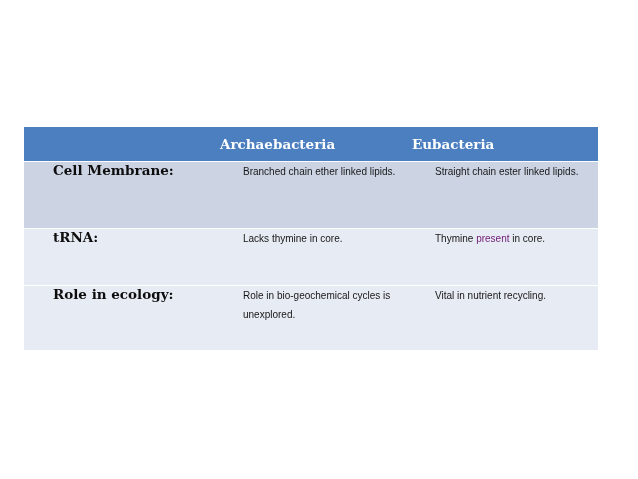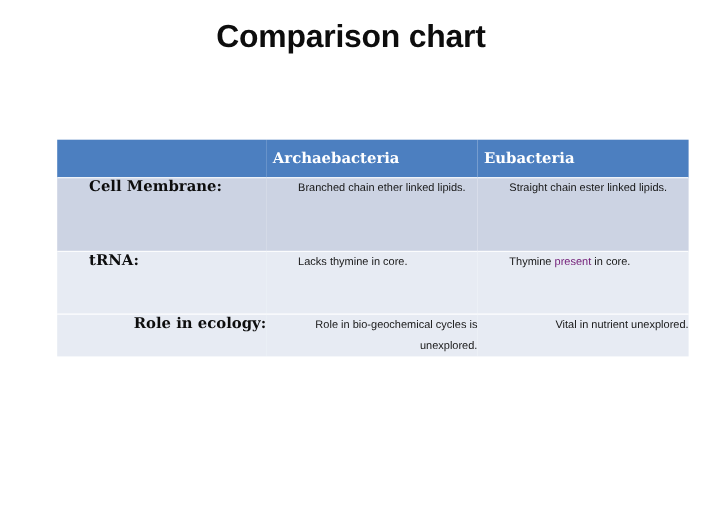--- a/index.html
+++ b/index.html
@@ -35,21 +35,21 @@
     font-size: 29px;
     line-height: 34px;
     letter-spacing: -0.2px;
     color: #0d0d0d;
     white-space: nowrap;
   }
 
   
   .cmp-table {
     position: absolute;
-    left: 52px;
+    left: 24px;
     top: 127px;
     width: 574px;
     border-collapse: collapse;
     table-layout: fixed;
     border-radius: 19px;
   }
 
   .cmp-table td,
   .cmp-table th {
     padding: 0;
@@ -119,28 +119,27 @@
     line-height: 19px;
     color: #171717;
   }
 
   .hl-green { color: #701a75; }
 
   
   .row-h1 td { height: 66px; }
   .row-h2 td { height: 56px; }
   .row-h3 td { height: 55px; }
-  .row-h4 td { height: 38px; text-align: right; }
+  .row-h4 td { height: 64px; }
 </style>
 </head>
 <body>
 
 <div class="slide">
 
-  <div class="slide-title">Comparison chart</div>
 
   <table class="cmp-table">
     <colgroup>
       <col class="col-label">
       <col class="col-arch">
       <col class="col-eub">
     </colgroup>
 
     <thead>
       <tr class="head-row">
@@ -183,19 +182,19 @@
 
 
       <tr class="body-row row-light row-h4">
         <td class="cell-label">
           <span class="label-text">Role in ecology:</span>
         </td>
         <td class="cell-value">
           <span class="value-text">Role in bio-geochemical cycles is unexplored.</span>
         </td>
         <td class="cell-value no-rule">
-          <span class="value-text"><span>Vital in nutrient unexplored.</span><span class="hl-green"></span><span></span></span>
+          <span class="value-text"><span>Vital in nutrient recycling.</span><span class="hl-green"></span><span></span></span>
         </td>
       </tr>
     </tbody>
   </table>
 
 </div>
 
 </body></html>

